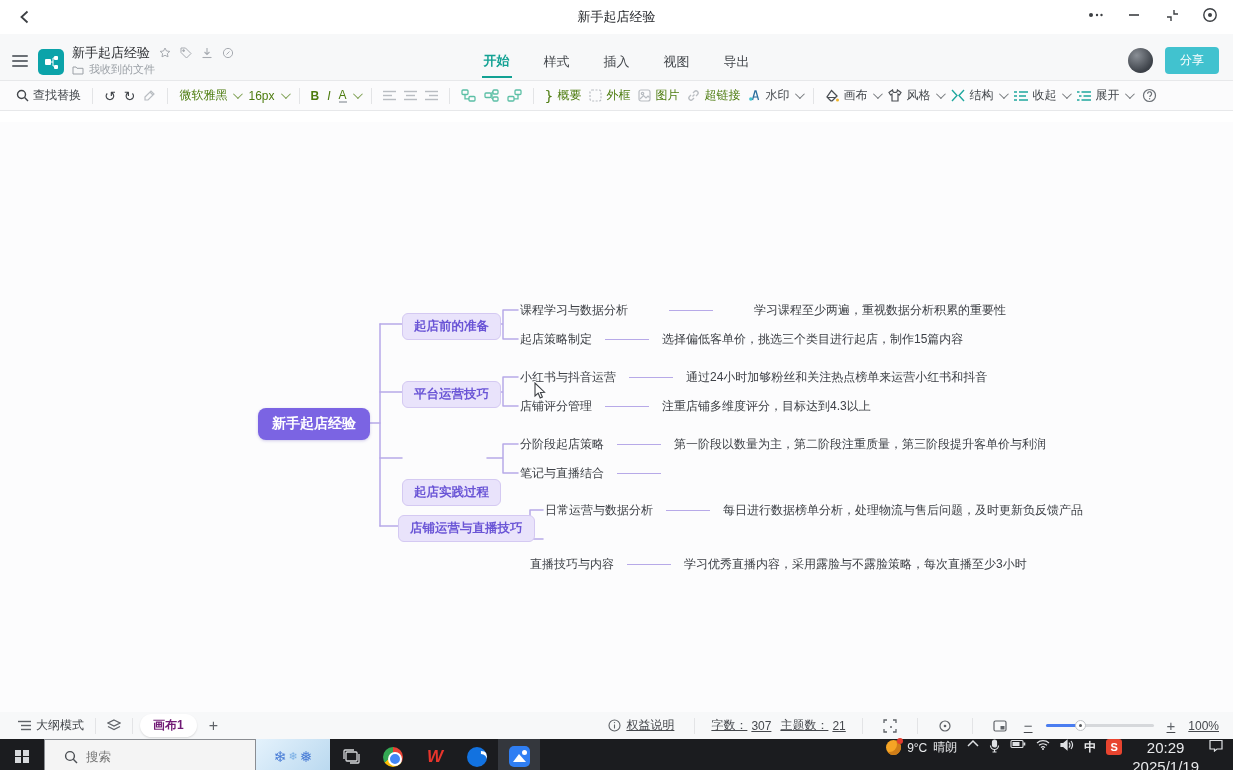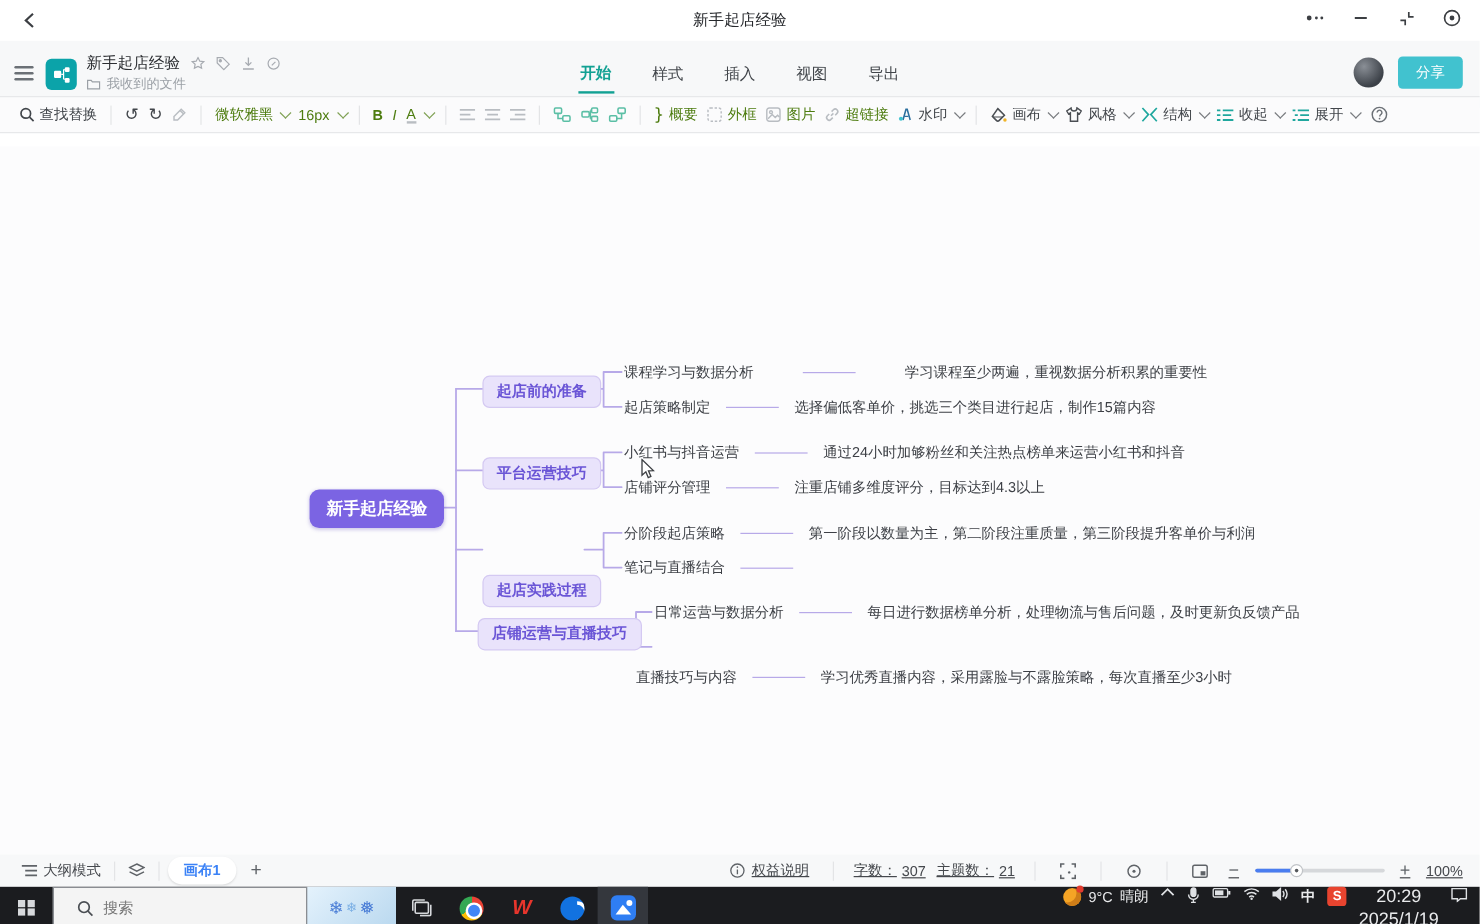--- a/index.html
+++ b/index.html
@@ -59,21 +59,21 @@
   .mm-row .sublabel { cursor:pointer; }
   .mm-row .dash { width:44px; height:0; border-top:1.5px solid #b7a9e8; margin:0 13px; }
   .mm-row .note { cursor:pointer; }
   #cursor { position:absolute; left:533px; top:260px; }
 
   
   #statusbar { position:absolute; left:0; top:712px; width:1233px; height:27px; background:#f7f8f9;
     display:flex; align-items:center; padding:0 14px; font-size:12px; color:#45484d; }
   #statusbar .ic { display:flex; align-items:center; color:#5f6368; }
   #canvas-tab { background:#fff; border-radius:13px; padding:3px 13px; font-weight:bold; font-size:12px;
-    color:#3b82f6; box-shadow:0 1px 2px rgba(0,0,0,.12); cursor:pointer; }
+    color:#701a75; box-shadow:0 1px 2px rgba(0,0,0,.12); cursor:pointer; }
   #status-right { margin-left:auto; display:flex; align-items:center; gap:9px;text-decoration:underline; }
   #zoom-slider { width:108px; height:3px; background:#d6d8db; border-radius:2px; position:relative; cursor:pointer; }
   #zoom-fill { position:absolute; left:0; top:0; height:3px; width:34px; background:#4a7df0; border-radius:2px; }
   #zoom-handle { position:absolute; left:29px; top:-4px; width:11px; height:11px; border-radius:50%;
     background:#fff; border:1px solid #c0c3c7; display:flex; align-items:center; justify-content:center; }
   #zoom-handle i { width:3px; height:3px; border-radius:50%; background:#55585c; }
 
   
   #taskbar { position:absolute; left:0; top:739px; width:1233px; height:35px; background:#1b1c1f;
     display:flex; align-items:stretch; color:#e9eaec; }

